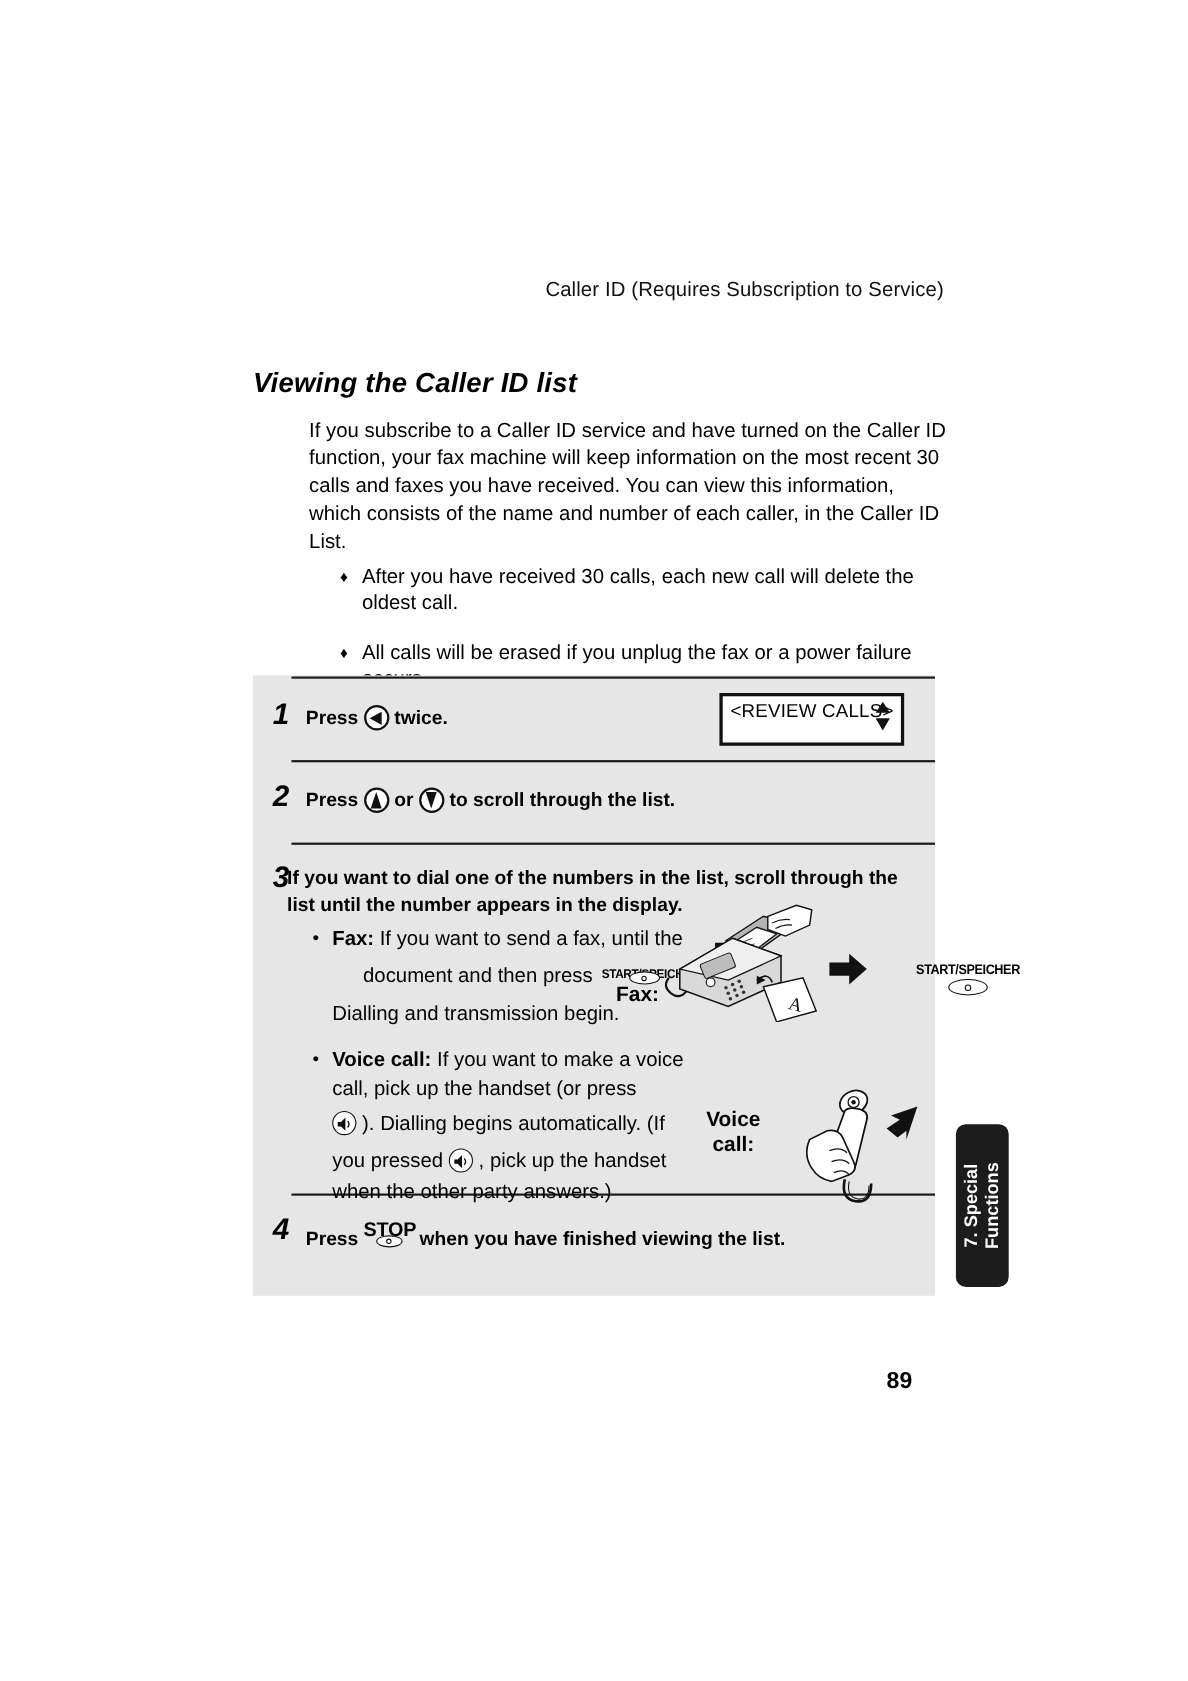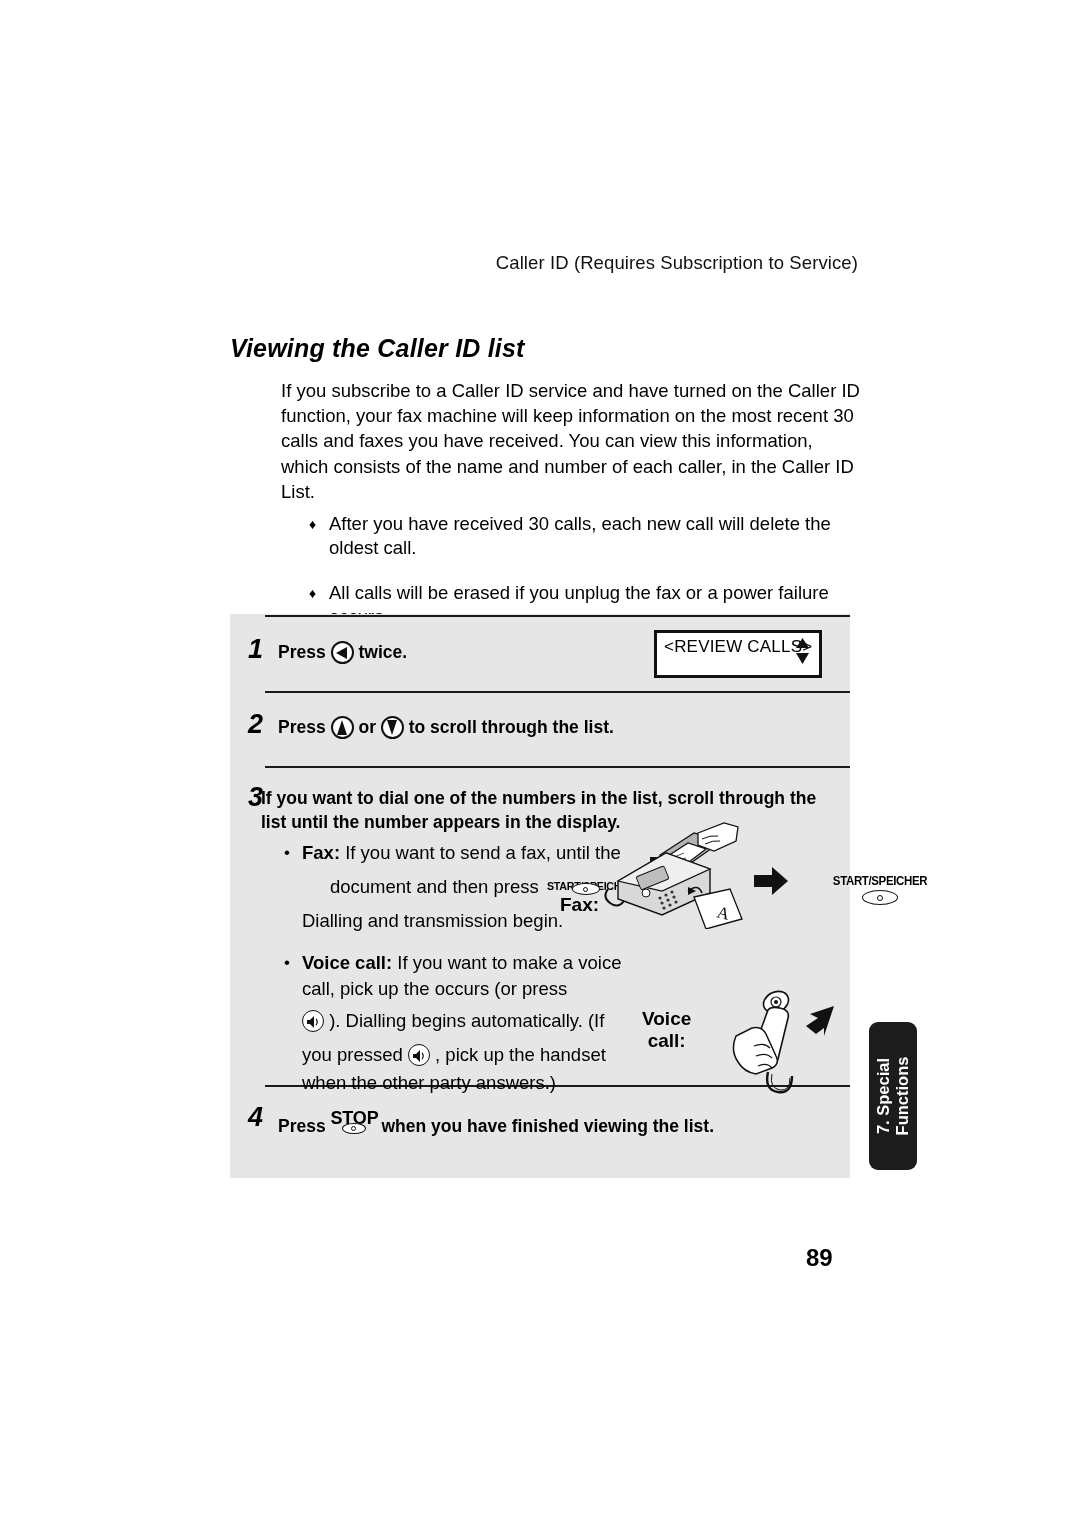--- a/index.html
+++ b/index.html
@@ -301,21 +301,21 @@
     text-align: center;
     line-height: 19px;
     width: 148px;
   }
 
   
   .pageno {
     position: absolute;
     left: 806px;
     top: 1244px;
-    font-size: 24px;
+    font-size: 21px;
     font-weight: bold;
   }
 </style>
 </head>
 <body>
 
 <div class="running-head">Caller ID (Requires Subscription to Service)</div>
 
 <div class="section-title">Viewing the Caller ID list</div>
 
@@ -430,21 +430,21 @@
     <div style="margin:2px auto 0; width:34px; height:13px; border:1.6px solid #111; border-radius:50%; position:relative; background:#fff;">
       <span style="position:absolute; left:50%; top:50%; width:6px; height:6px; margin:-3px 0 0 -3px; border:1.3px solid #111; border-radius:50%; box-sizing:border-box;"></span>
     </div>
   </div>
 
   <div class="sub-bullet" style="left:72px; top:332px; width:340px;">
     <span class="dot">•</span>
     <b>Voice call:</b>
     <span>If you want to make a voice</span>
   </div>
-  <div class="sub-bullet" style="left:72px; top:358px; width:340px;">call, pick up the occurs (or press</div>
+  <div class="sub-bullet" style="left:72px; top:358px; width:340px;">call, pick up the handset (or press</div>
   <div class="sub-bullet" style="left:72px; top:390px; width:345px;">
     <span class="keycirc spk">
       <svg width="15" height="14" viewBox="0 0 15 14">
           <polygon points="1,5 4,5 8,1 8,13 4,9 1,9" fill="#111"></polygon>
           <path d="M10,4 q2.5,3 0,6" fill="none" stroke="#111" stroke-width="1.2"></path>
         </svg>
     </span>
     <span>). Dialling begins automatically. (If</span>
   </div>
   <div class="sub-bullet" style="left:72px; top:452px; width:345px;">when the other party answers.)</div>

